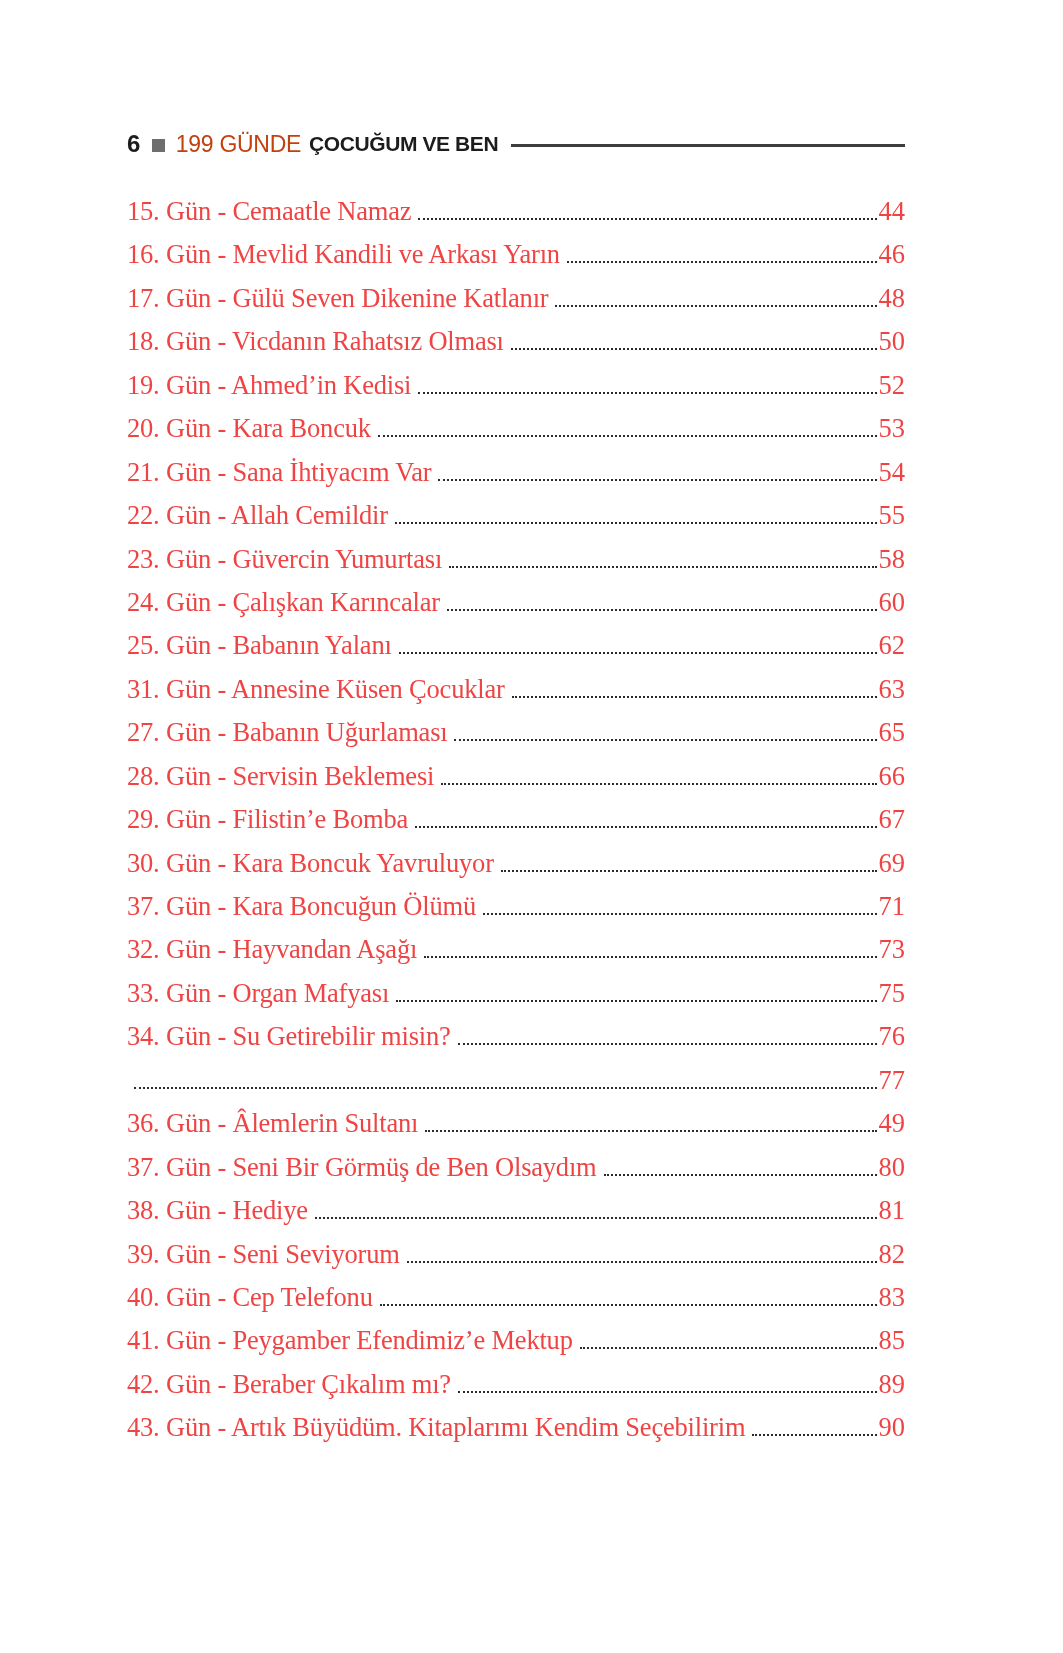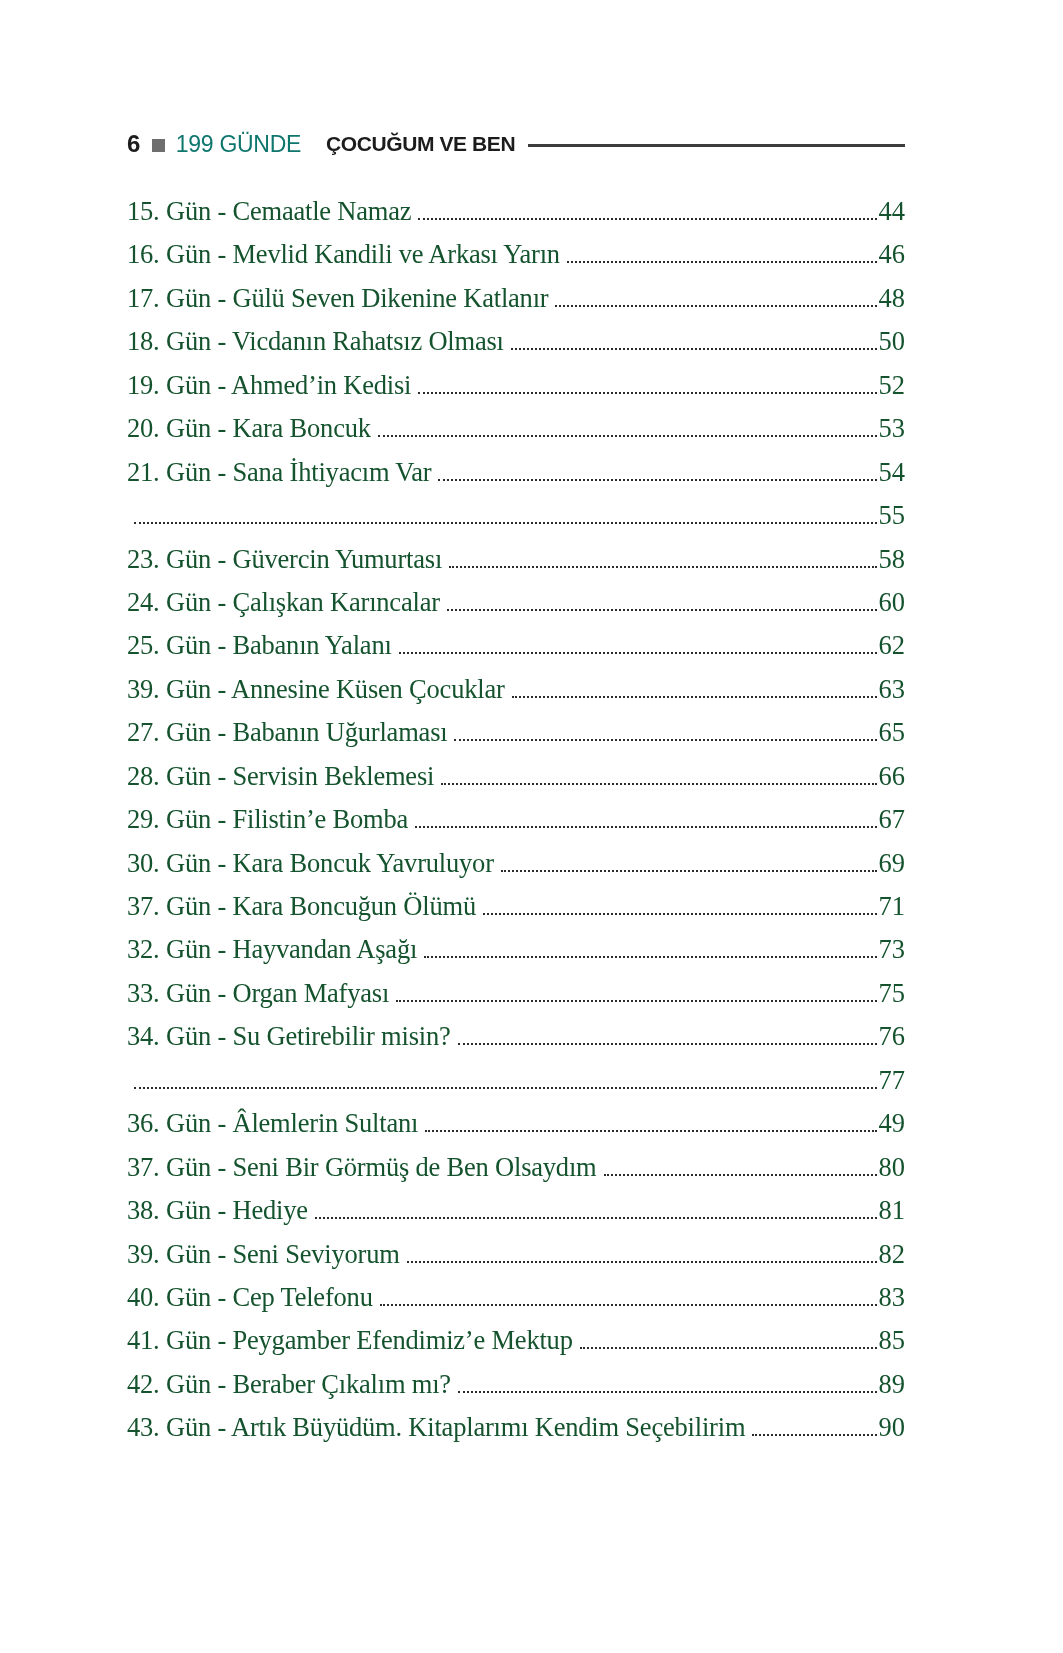--- a/index.html
+++ b/index.html
@@ -39,22 +39,22 @@
     width: 13px;
     height: 13px;
     background: #6e6e6e;
     display: inline-block;
     margin: 2px 11px 0 12px;
   }
   .series {
     font-size: 23px;
     font-weight: 400;
     letter-spacing: -0.3px;
-    margin-right: 25px;
-    color: #0f766e;
+    margin-right: 8px;
+    color: #c2410c;
     white-space: nowrap;
   }
   .book {
     font-size: 21px;
     font-weight: 700;
     letter-spacing: -0.4px;
     white-space: nowrap;
   }
   .rule {
     flex: 1;
@@ -62,21 +62,21 @@
     background: #3d3d3d;
     margin-left: 13px;
     margin-top: 3px;
   }
   
   .toc {
     position: absolute;
     top: 190px;
     left: 127px;
     width: 778px;
-    color: #14532d;
+    color: #ef4444;
   }
   .row {
     display: flex;
     align-items: baseline;
     height: 43.45px;
     line-height: 43.45px;
     font-size: 26.5px;
   }
   .label {
     white-space: nowrap;
@@ -135,40 +135,41 @@
         <span class="label">20. Gün - Kara Boncuk</span>
         <span class="leader"></span>
         <span class="pg">53</span>
       </div>
       <div class="row">
         <span class="label">21. Gün - Sana İhtiyacım Var</span>
         <span class="leader"></span>
         <span class="pg">54</span>
       </div>
       <div class="row">
+        <span class="label">22. Gün - Allah Cemildir</span>
         <span class="leader"></span>
         <span class="pg">55</span>
       </div>
       <div class="row">
         <span class="label">23. Gün - Güvercin Yumurtası</span>
         <span class="leader"></span>
         <span class="pg">58</span>
       </div>
       <div class="row">
         <span class="label">24. Gün - Çalışkan Karıncalar</span>
         <span class="leader"></span>
         <span class="pg">60</span>
       </div>
       <div class="row">
         <span class="label">25. Gün - Babanın Yalanı</span>
         <span class="leader"></span>
         <span class="pg">62</span>
       </div>
       <div class="row">
-        <span class="label">39. Gün - Annesine Küsen Çocuklar</span>
+        <span class="label">31. Gün - Annesine Küsen Çocuklar</span>
         <span class="leader"></span>
         <span class="pg">63</span>
       </div>
       <div class="row">
         <span class="label">27. Gün - Babanın Uğurlaması</span>
         <span class="leader"></span>
         <span class="pg">65</span>
       </div>
       <div class="row">
         <span class="label">28. Gün - Servisin Beklemesi</span>

